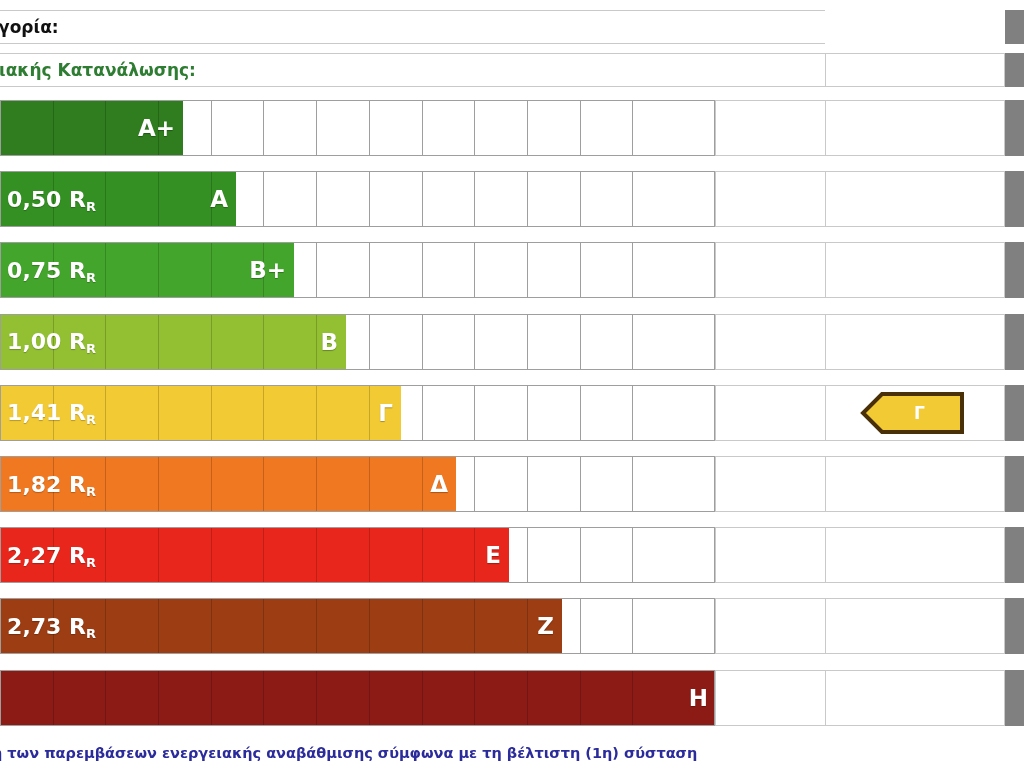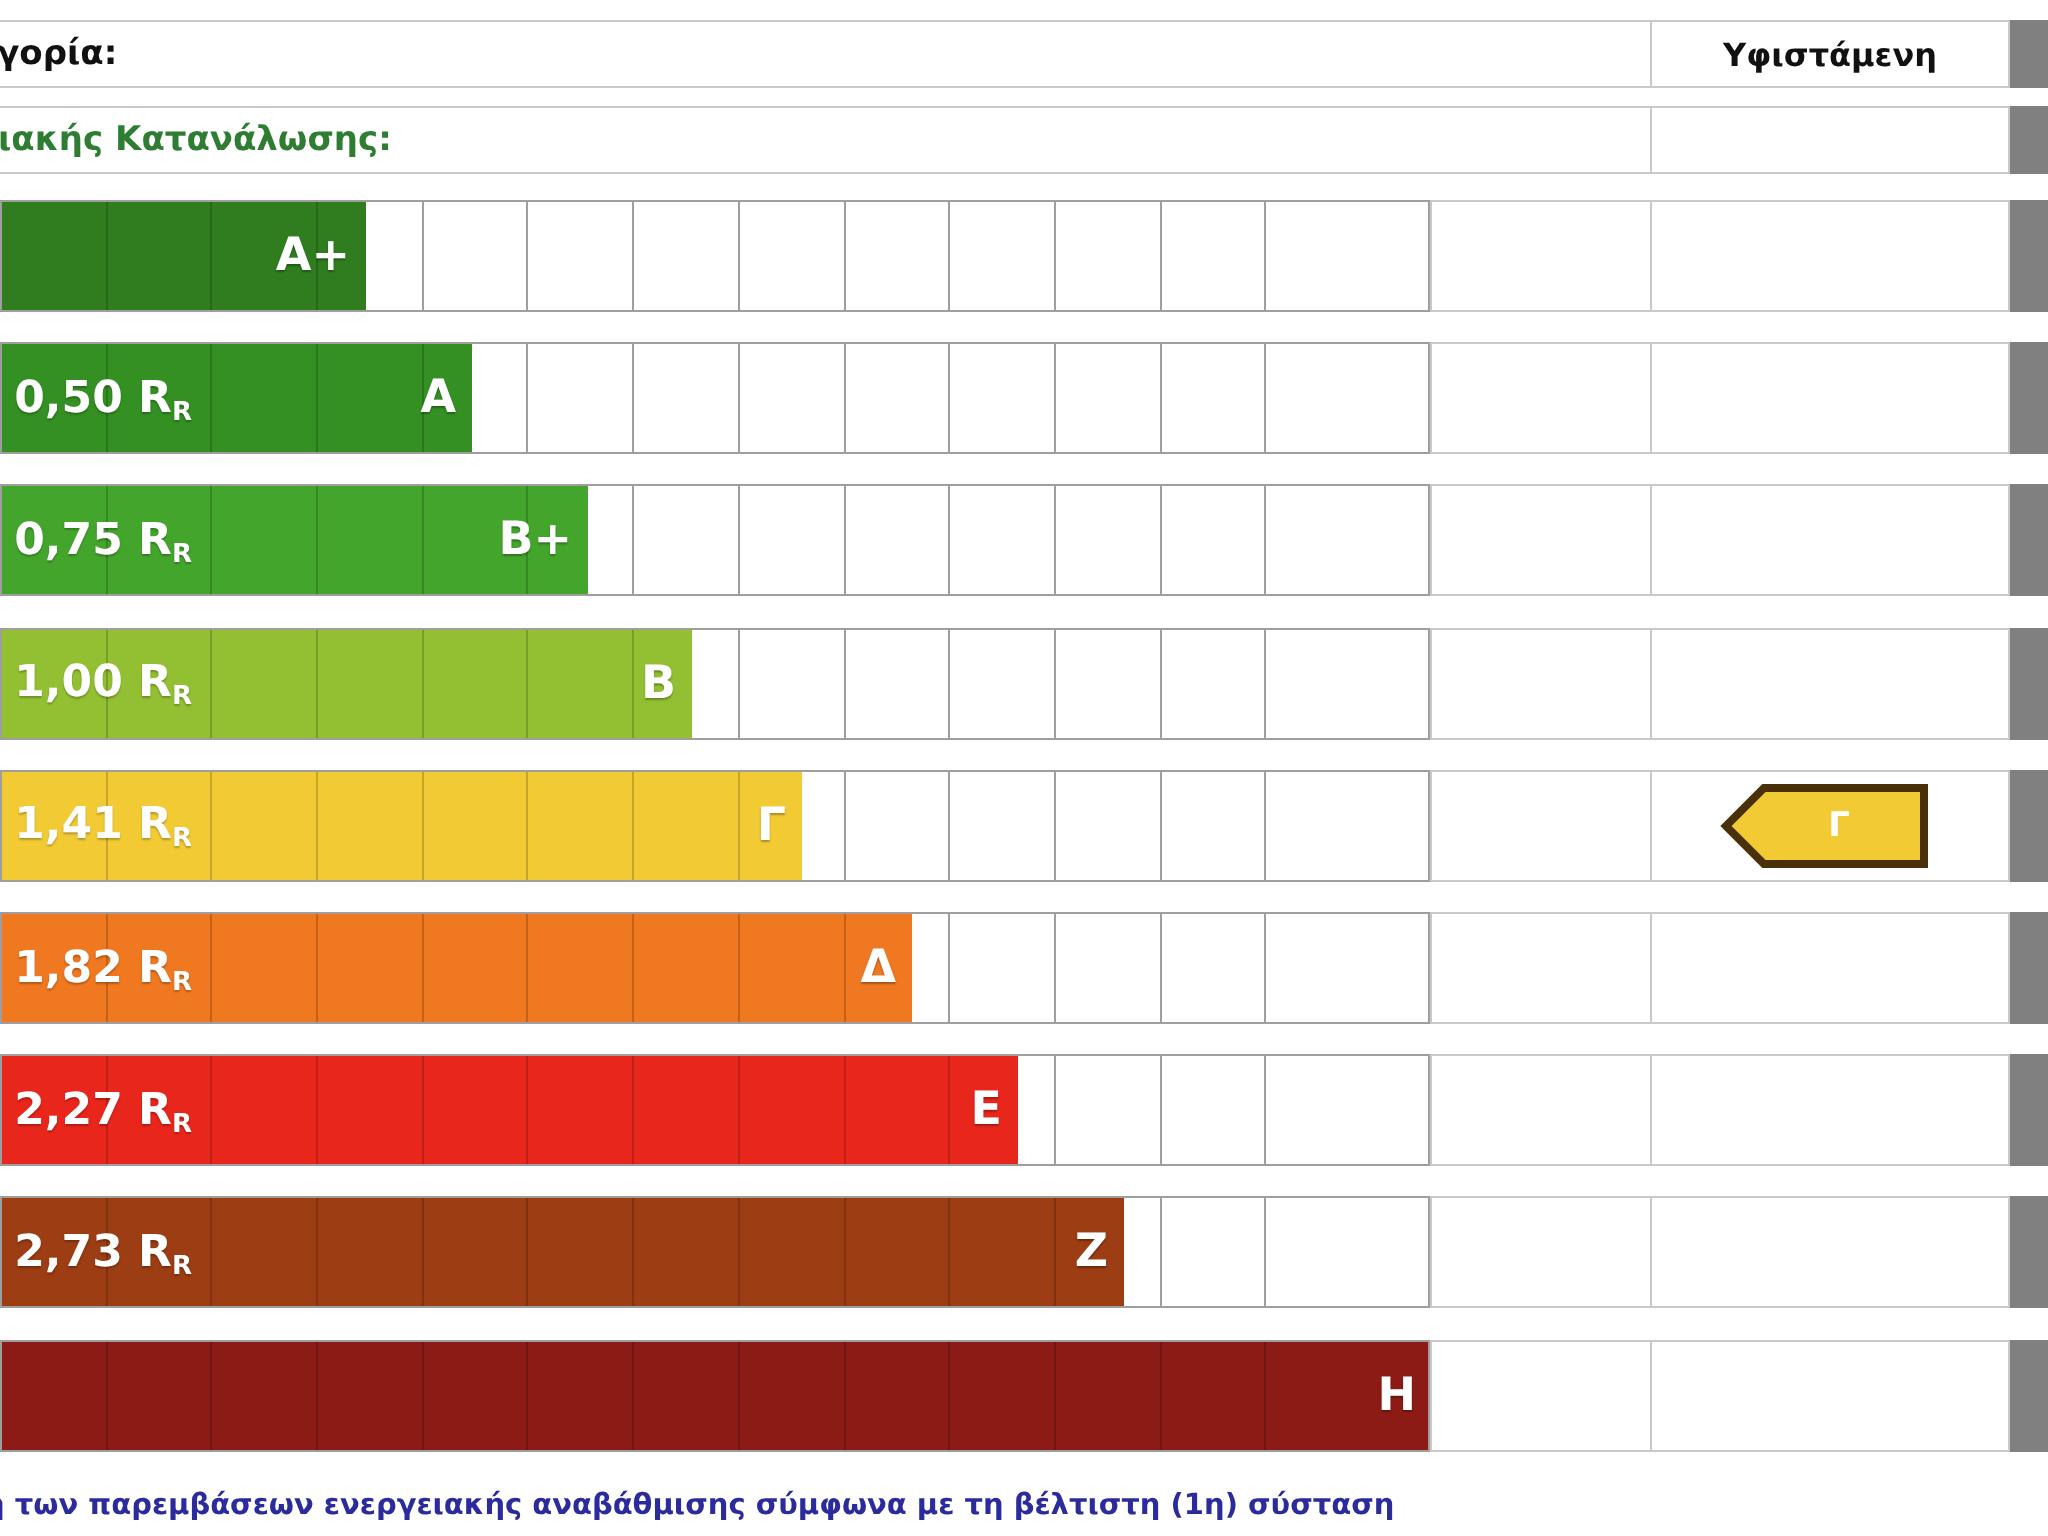--- a/index.html
+++ b/index.html
@@ -220,23 +220,20 @@
     background: #808080;
   }
 </style>
 </head>
 <body>
 
 <div id="sheet">
     <div class="hdr-row" style="top: 10px;">
       <div class="hdr-cell-left" style="width: 825px;">
         <span class="hdr-title-black">ηγορία:</span>
-      </div>
-      <div class="hdr-cell-right" style="left: 825px; width: 180px;">
-        <span class="hdr-right-label">Υφιστάμενη</span>
       </div>
     </div>
     <div class="hdr-row" style="top: 53px;">
       <div class="hdr-cell-left" style="width: 825px;">
         <span class="hdr-title-green">γειακής Κατανάλωσης:</span>
       </div>
       <div class="hdr-cell-right" style="left: 825px; width: 180px;"></div>
     </div>
     <div class="band-row" style="top: 100px; width: 1005px;">
       <div class="band-track" style="width: 715px;">

